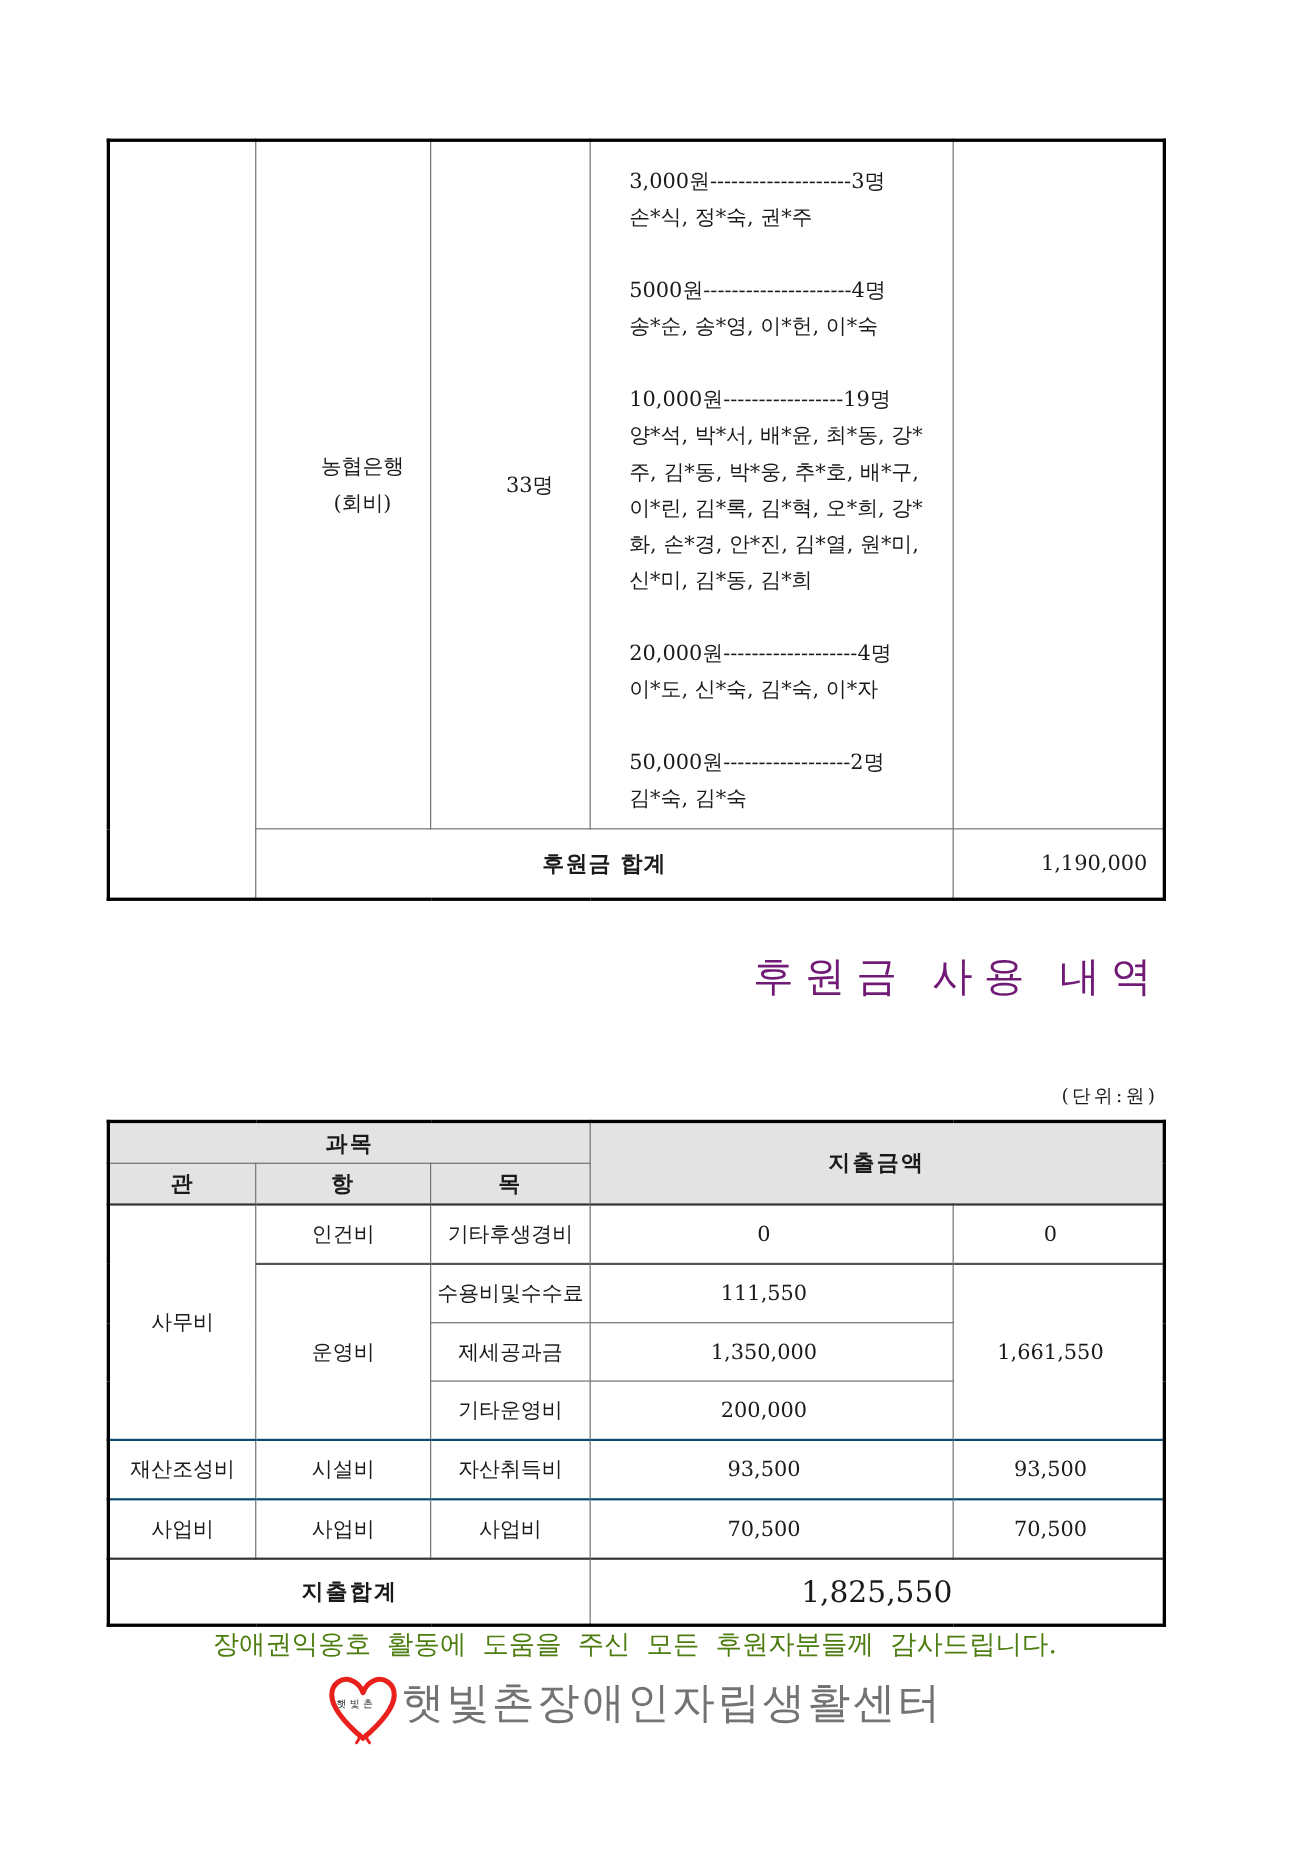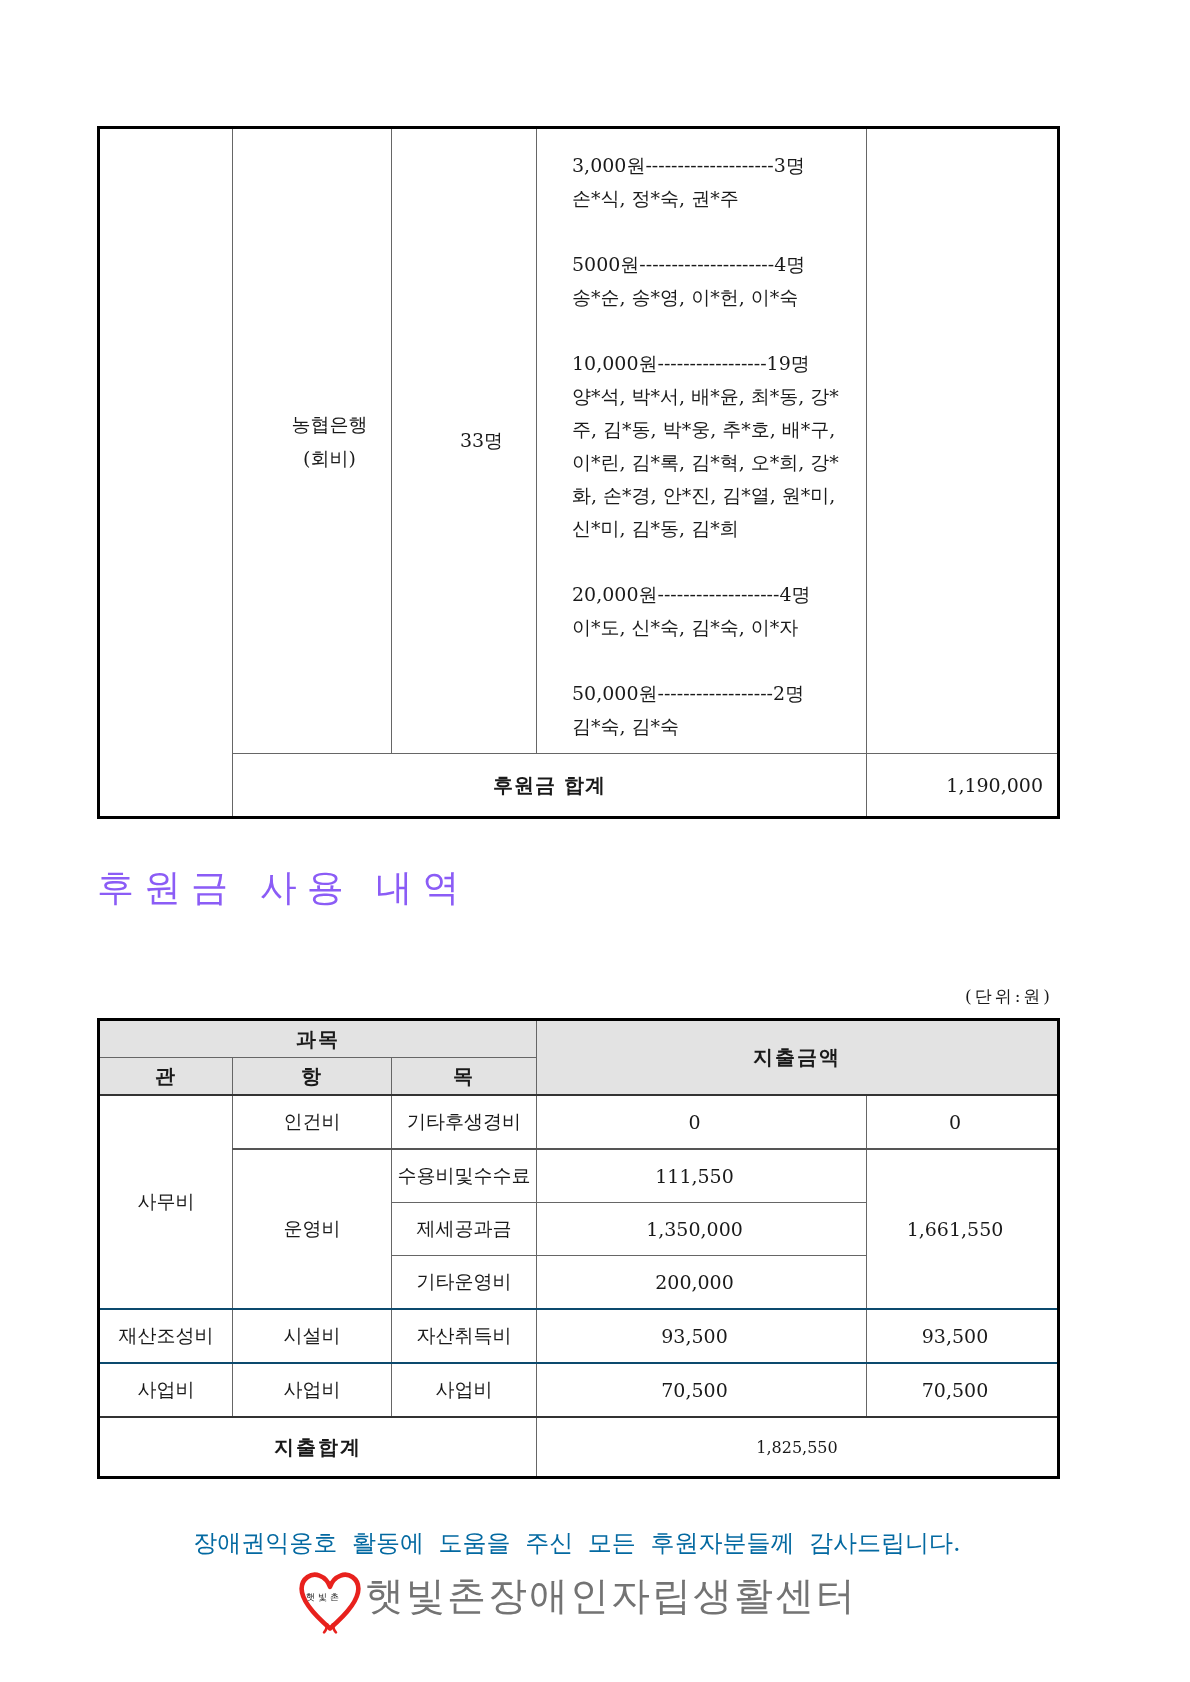--- a/index.html
+++ b/index.html
@@ -46,24 +46,24 @@
   }
   .t1 .details-cell .group { margin-bottom: 33px; }
   .t1 .details-cell .group:last-child { margin-bottom: 0; }
   .t1 .total-row td { height: 62px; }
   .t1 .total-label-cell { font-weight: bold; font-size: 20px; letter-spacing: 1px; }
   .t1 .amount-cell { text-align: right; padding-right: 14px; font-size: 19px; }
 
   
   .section-title {
     margin-top: 44px;
-    text-align: left;
+    text-align: right;
     font-size: 37px;
     letter-spacing: 10px;
-    color: #8b5cf6;
+    color: #701a75;
   }
   .unit-note {
     margin-top: 72px;
     text-align: right;
     font-size: 17px;
     letter-spacing: 3px;
     padding-right: 4px;
   }
 
   
@@ -89,29 +89,28 @@
   }
   .t2 tr.hrow1 td { height: 36px; }
   .t2 tr.hrow2 td { height: 36px; border-bottom: 2px solid #333; }
   .t2 td.head-amount { border-bottom: 2px solid #333; }
   .t2 tr.data td { height: 52px; text-align: center; }
   .t2 td.num { text-align: right; padding-right: 14px; }
   .t2 tr.sect td { border-top: 2px solid #0c4a6e; }
   .t2 tr.subsect td { border-top: 2px solid #555; }
   .t2 tr.total td { height: 58px; border-top: 2px solid #333; }
   .t2 .total-label { font-weight: bold; font-size: 20px; letter-spacing: 2px; }
-  .t2 .total-amount { font-size: 16px; }
+  .t2 .total-amount { font-size: 27px; }
 
   
   .thanks-line {
-    margin-top: 48px;
     text-align: center;
     font-size: 24px;
     word-spacing: 7px;
-    color: #0369a1;
+    color: #4d7c0f;
   }
   .logo-row {
     margin-top: 10px;
     display: flex;
     justify-content: center;
   }
   .heart-wrap {
     position: relative;
     width: 66px;
     height: 66px;

